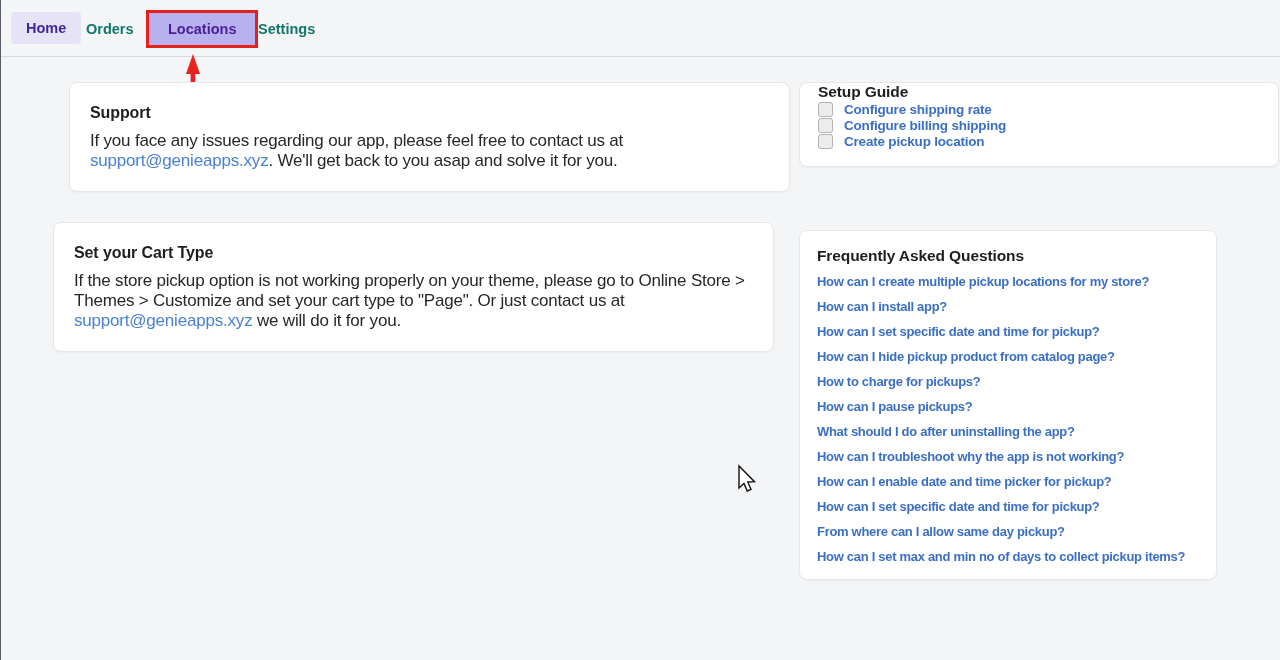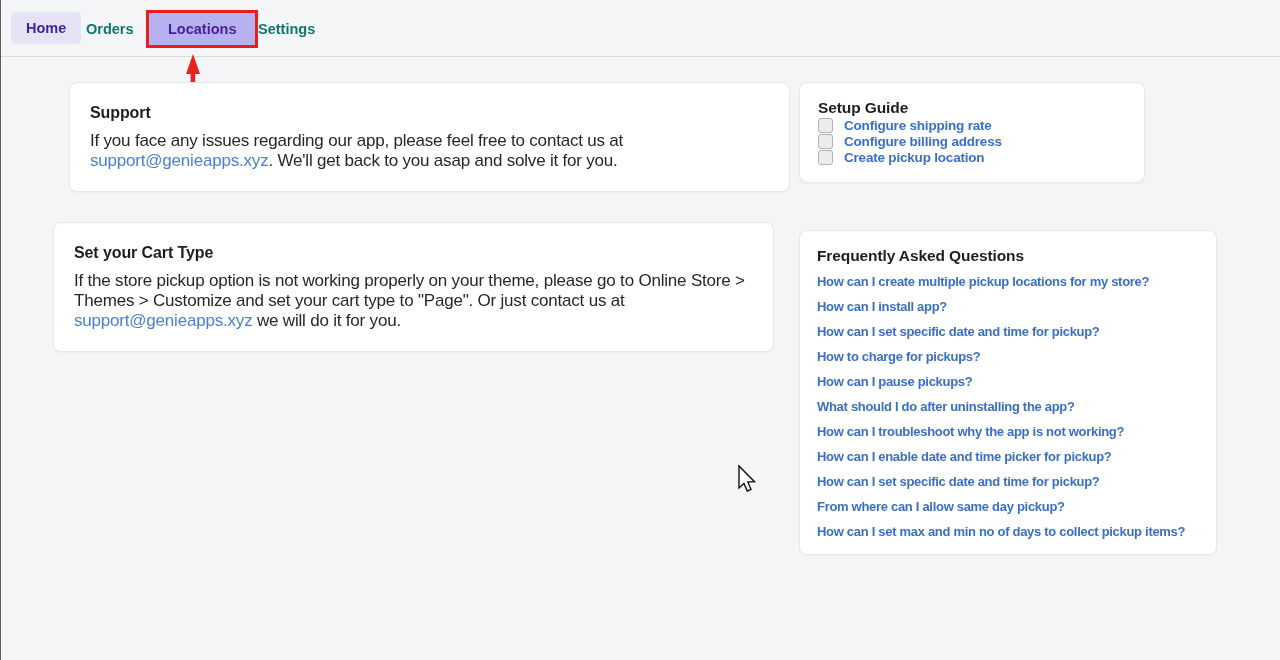--- a/index.html
+++ b/index.html
@@ -80,21 +80,21 @@
   .cart-card    { left: 52px; top: 222px; width: 721px; padding: 21px 20px 20px 20px; }
   .card .body-text {
     margin-top: 9px;
     font-size: 17px;
     line-height: 20px;
     letter-spacing: -0.2px;
     color: #25282b;
   }
   a.email-link { color: #4a80d4; text-decoration: none; cursor: pointer; }
 
-  .setup-card { left: 798px; top: 82px; width: 346px; padding: 16px 18px 17px 18px; }
+  .setup-card { left: 798px; top: 82px; width: 480px; padding: 0 18px 17px 18px; }
   .setup-card h2 { font-size: 15.5px; }
   .checkbox-row {
     display: flex;
     align-items: center;
     margin-top: 0;
     height: 16px;
   }
   .checkbox {
     width: 15px; height: 15px;
     background: #ececec;
@@ -173,33 +173,34 @@
 </div>
 
 <div class="card setup-card">
   <h2>Setup Guide</h2>
   <div class="checkbox-row">
     <span class="checkbox"></span>
     <a class="setup-link">Configure shipping rate</a>
   </div>
   <div class="checkbox-row">
     <span class="checkbox"></span>
-    <a class="setup-link">Configure billing address</a>
+    <a class="setup-link">Configure billing shipping</a>
   </div>
   <div class="checkbox-row">
     <span class="checkbox"></span>
     <a class="setup-link">Create pickup location</a>
   </div>
 </div>
 
 <div class="card faq-card">
   <h2>Frequently Asked Questions</h2>
   <a class="faq-link">How can I create multiple pickup locations for my store?</a>
   <a class="faq-link">How can I install app?</a>
   <a class="faq-link">How can I set specific date and time for pickup?</a>
+  <a class="faq-link">How can I hide pickup product from catalog page?</a>
   <a class="faq-link">How to charge for pickups?</a>
   <a class="faq-link">How can I pause pickups?</a>
   <a class="faq-link">What should I do after uninstalling the app?</a>
   <a class="faq-link">How can I troubleshoot why the app is not working?</a>
   <a class="faq-link">How can I enable date and time picker for pickup?</a>
   <a class="faq-link">How can I set specific date and time for pickup?</a>
   <a class="faq-link">From where can I allow same day pickup?</a>
   <a class="faq-link">How can I set max and min no of days to collect pickup items?</a>
 </div>
 

